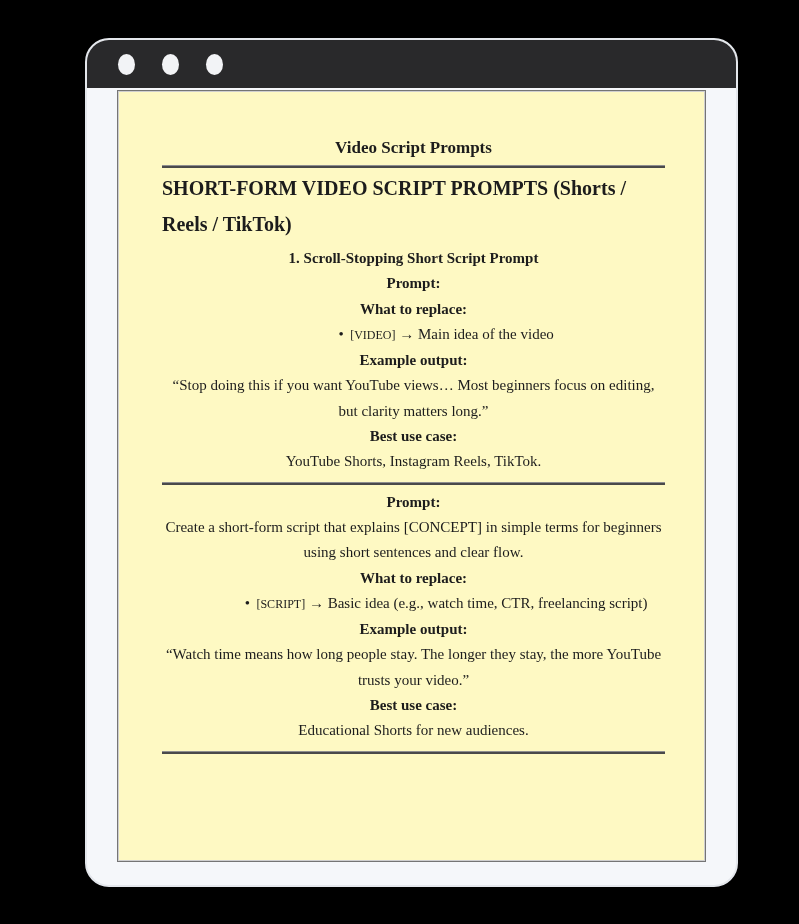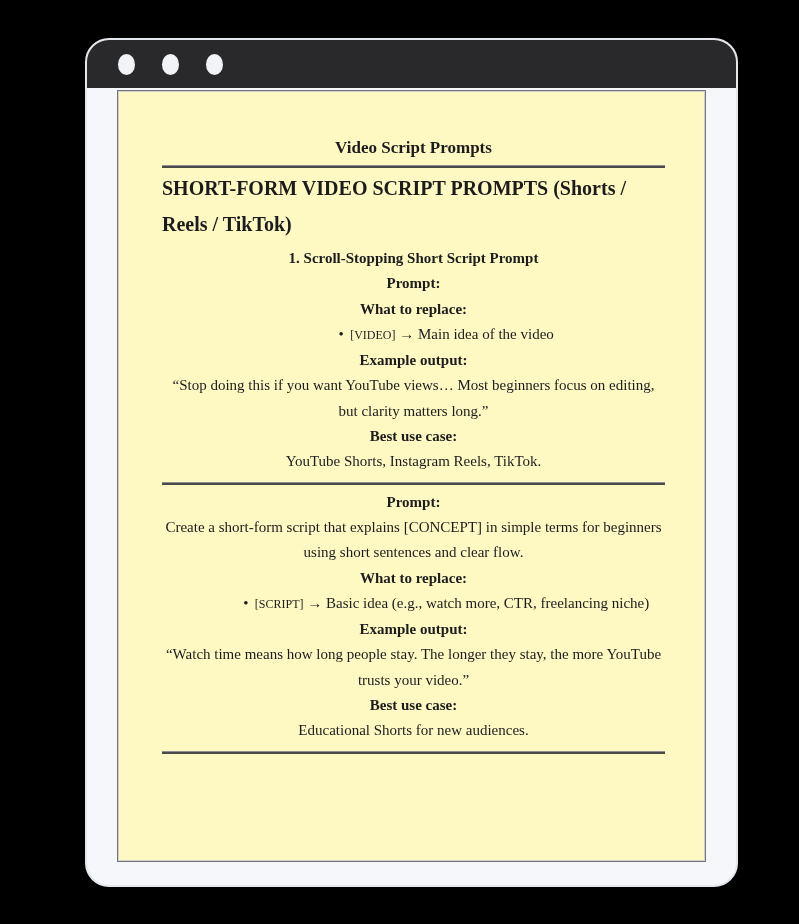--- a/index.html
+++ b/index.html
@@ -110,21 +110,21 @@
           <p class="b">Best use case:</p>
           <p>YouTube Shorts, Instagram Reels, TikTok.</p>
         </section>
 
         <div class="rule"></div>
 
         <section>
           <p class="b">Prompt:</p>
           <p>Create a short-form script that explains [CONCEPT] in simple terms for beginners using short sentences and clear flow.</p>
           <p class="b">What to replace:</p>
-          <p class="bullet"><span class="glyph">•</span><span class="token">[SCRIPT]</span> <span>→</span> <span>Basic idea (e.g., watch more, CTR, freelancing niche)</span></p>
+          <p class="bullet"><span class="glyph">•</span><span class="token">[SCRIPT]</span> <span>→</span> <span>Basic idea (e.g., watch time, CTR, freelancing script)</span></p>
           <p class="b">Example output:</p>
           <p>“Watch time means how long people stay. The longer they stay, the more YouTube trusts your video.”</p>
           <p class="b">Best use case:</p>
           <p>Educational Shorts for new audiences.</p>
         </section>
 
         <div class="rule"></div>
 
       </div>
     </div>

